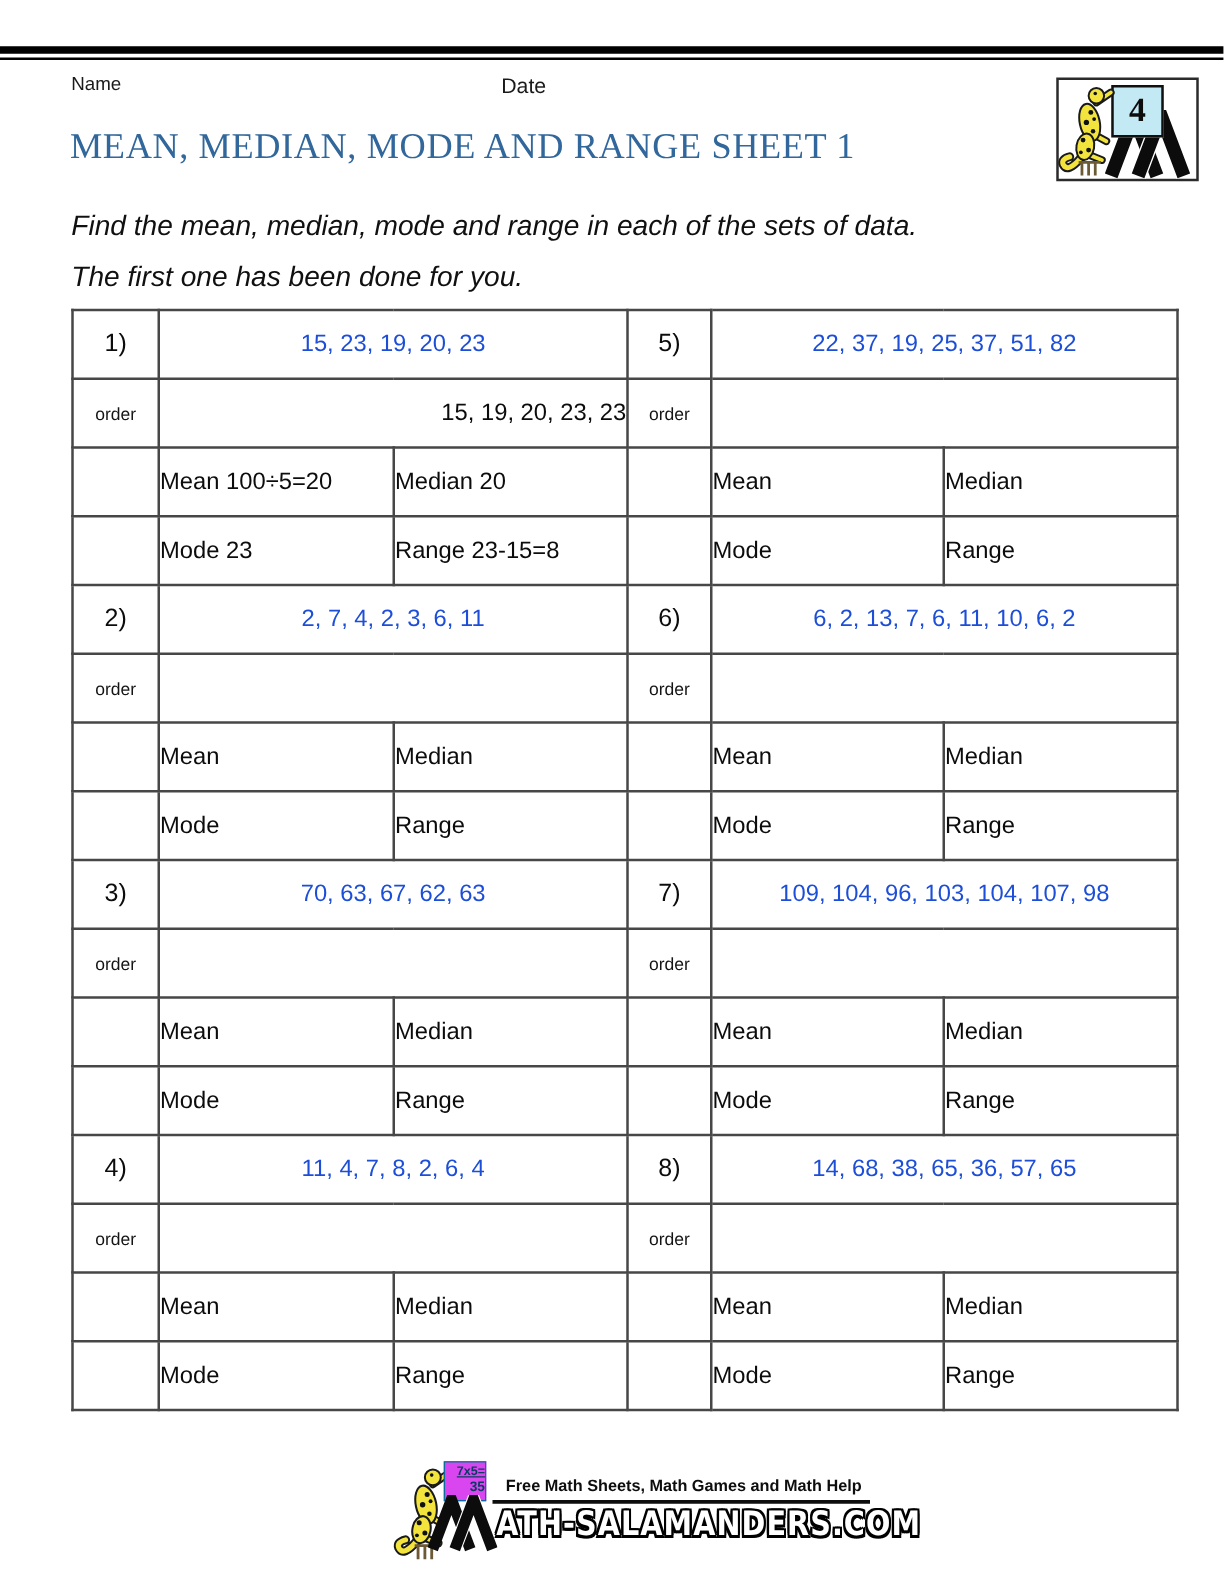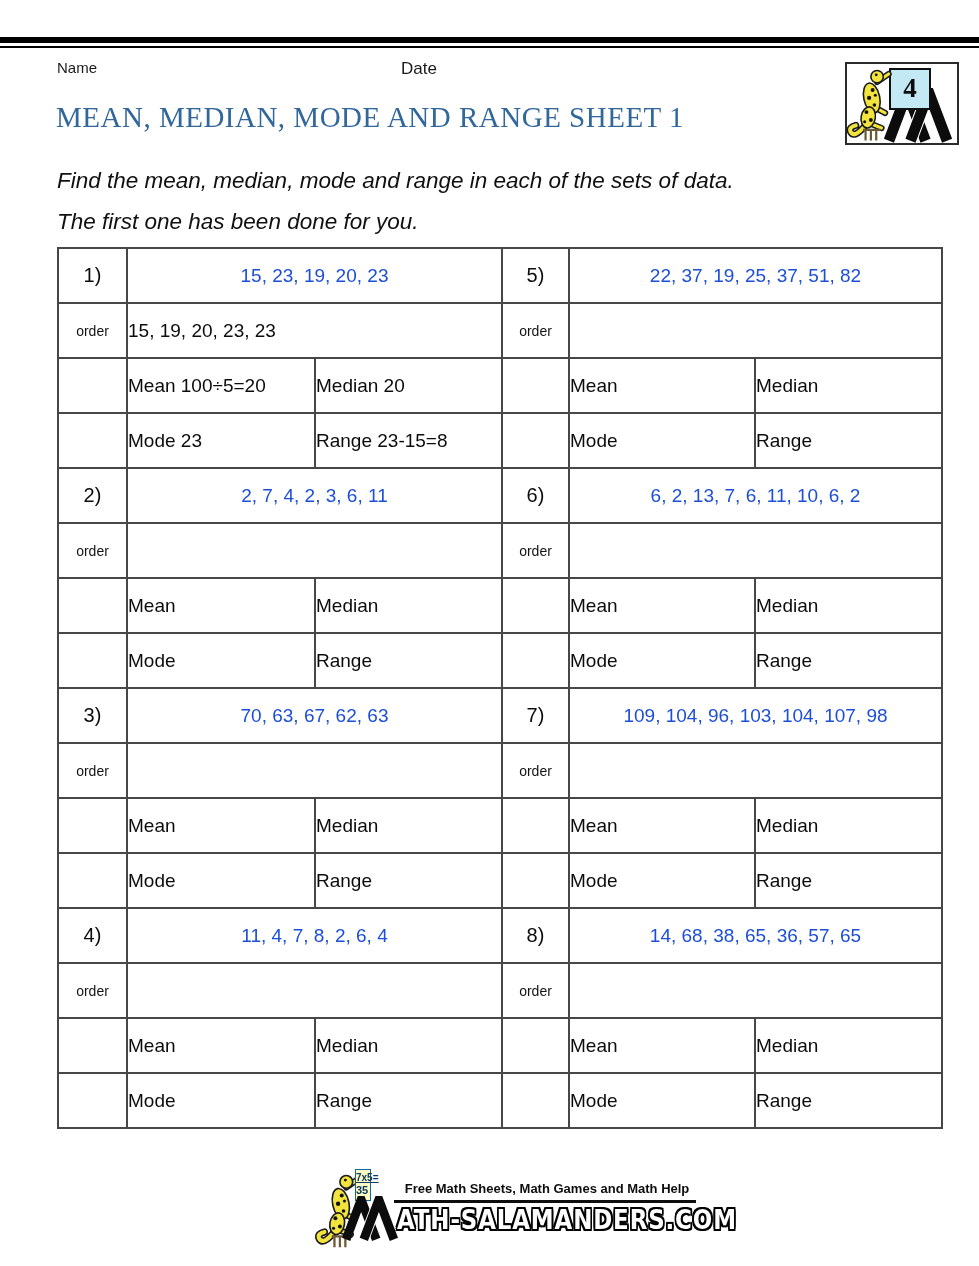--- a/index.html
+++ b/index.html
@@ -51,30 +51,30 @@
     border-collapse:collapse;table-layout:fixed;width:884px;
   }
   table.sheet td{
     border:2px solid #474747;
     padding:0;vertical-align:middle;overflow:hidden;
   }
   tr.r{height:55px;}
   td.c-num{text-align:center;font-size:20px;color:#0c0c0c;}
   td.c-data{text-align:center;font-size:19px;color:#1d4ed8;}
   td.c-order{text-align:center;font-size:14px;color:#141414;}
-  td.c-odata{text-align:left;font-size:19px;color:#0c0c0c;}
+  td.c-odata{text-align:right;font-size:19px;color:#0c0c0c;}
   td.c-stat{text-align:left;font-size:19px;color:#0c0c0c;padding-left:12px;}
   .ans{text-underline-offset:3px;text-decoration-thickness:1.5px;}
 
   
   .f-sala{position:absolute;left:314px;top:1171px;width:50px;height:80px;}
   .f-board{
-    position:absolute;left:355px;top:1169px;width:16px;height:32px;
-    background:#fef9c3;border:1.5px solid #0c6a9c;box-sizing:border-box;
-    text-align:left;color:#0b3a63;font-weight:bold;line-height:1;
+    position:absolute;left:355px;top:1169px;width:34px;height:32px;
+    background:#d946ef;border:1.5px solid #0c6a9c;box-sizing:border-box;
+    text-align:right;color:#0b3a63;font-weight:bold;line-height:1;
   }
   .f-board .b1{font-size:10px;margin-top:3px;text-decoration:underline;}
   .f-board .b2{font-size:11px;margin-top:2px;}
   .f-m{position:absolute;left:342px;top:1196px;width:56px;height:46px;}
   .f-tagline{
     position:absolute;left:398px;top:1181px;width:298px;
     text-align:center;font-size:13px;font-weight:bold;color:#0d0d0d;white-space:nowrap;
   }
   .f-line{position:absolute;left:394px;top:1200px;width:302px;height:3px;background:#0d0d0d;}
   .f-site{

